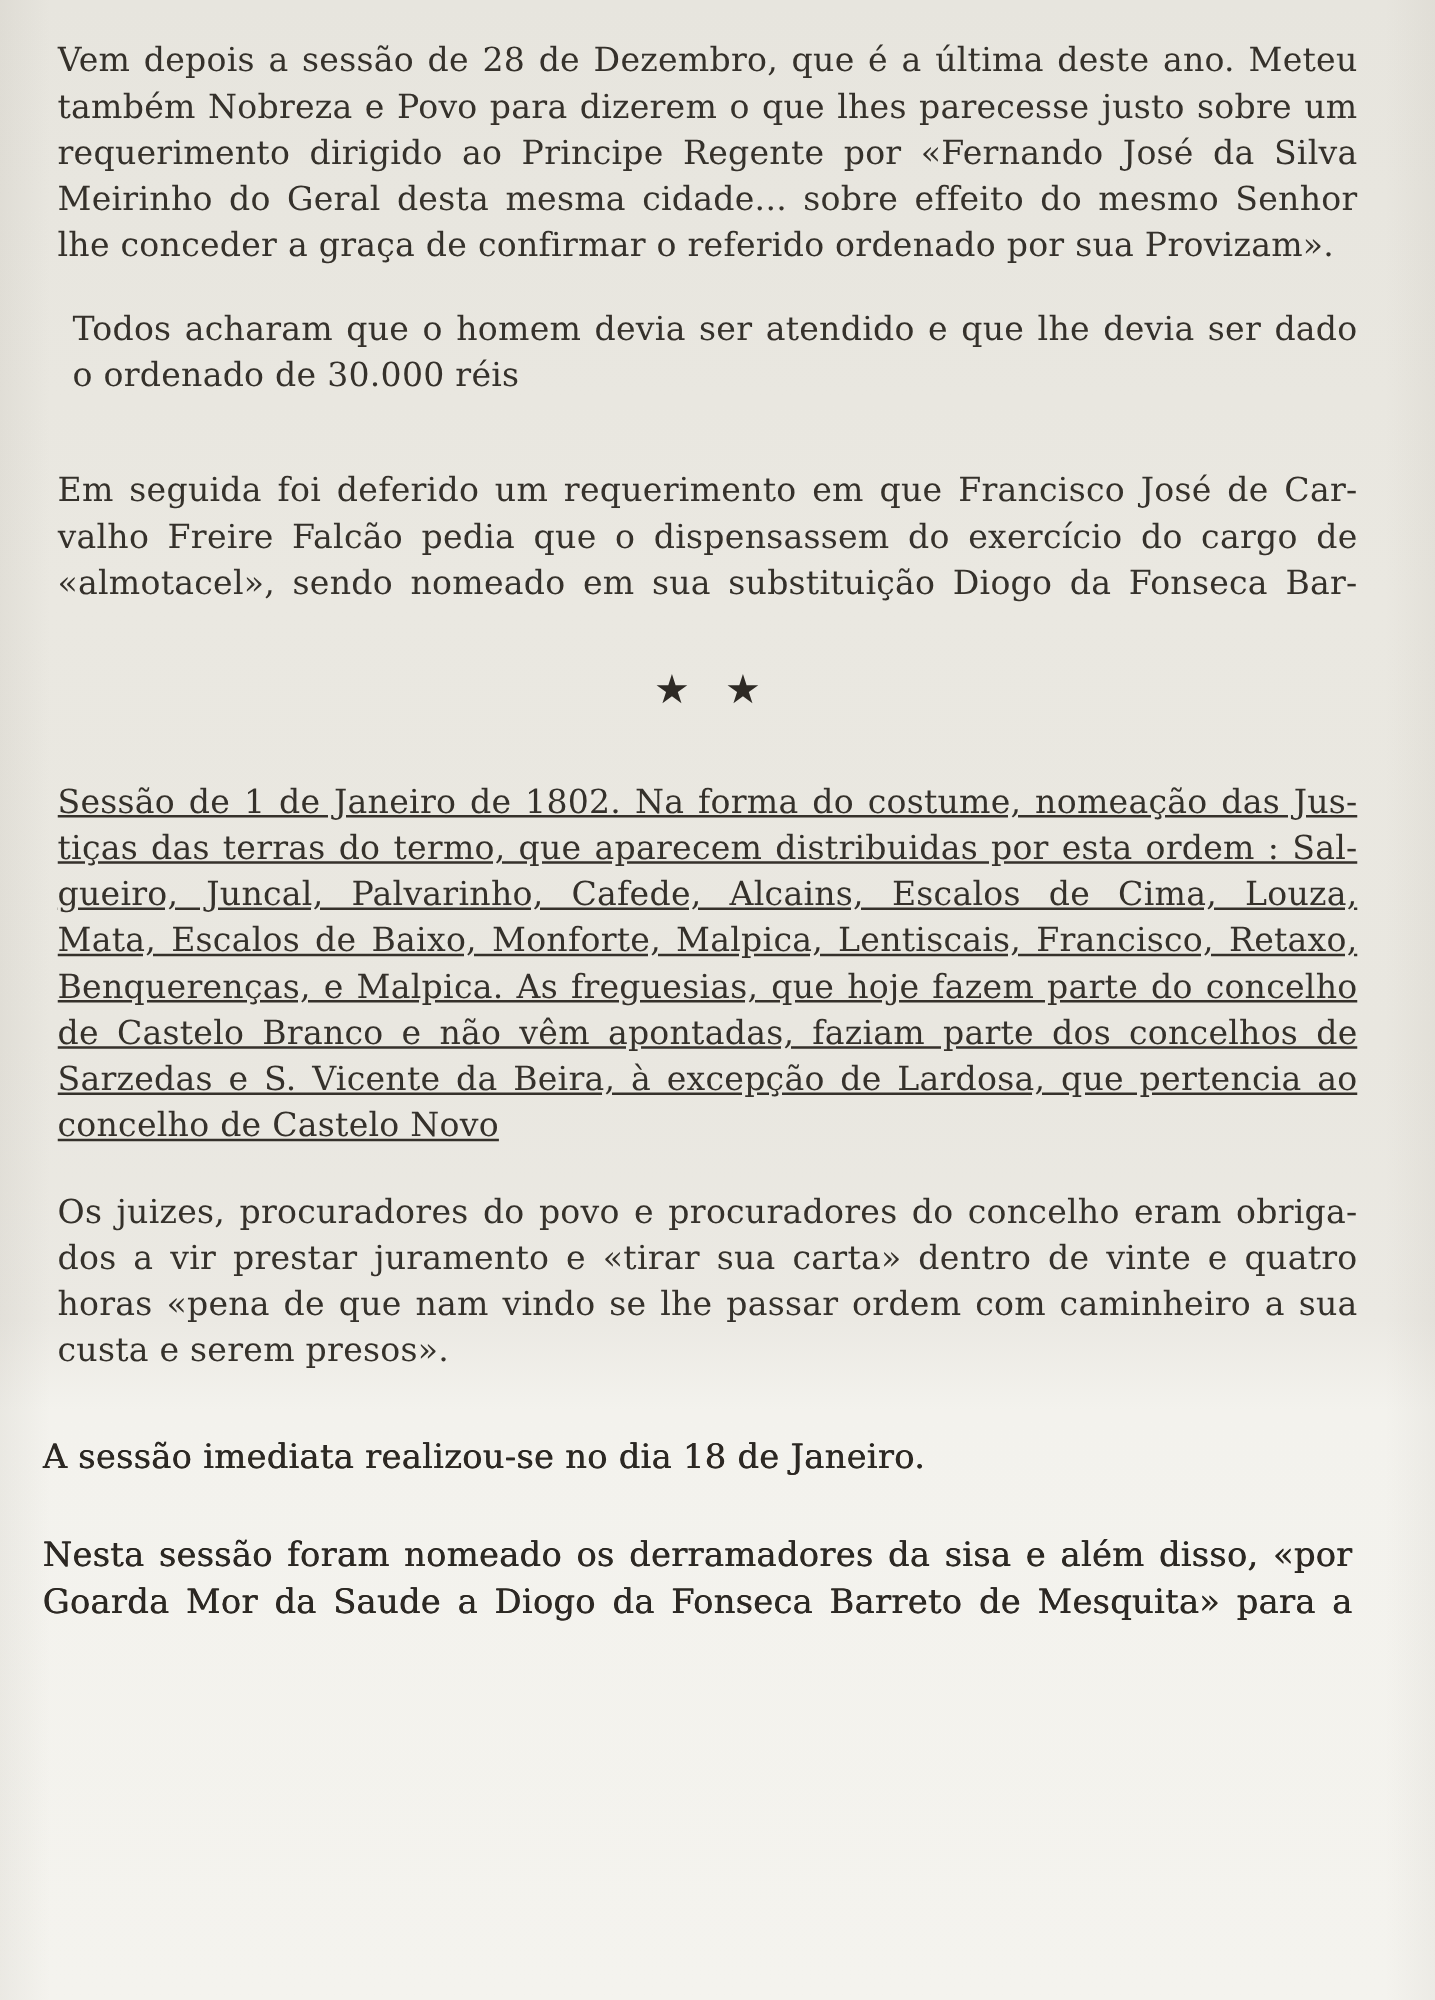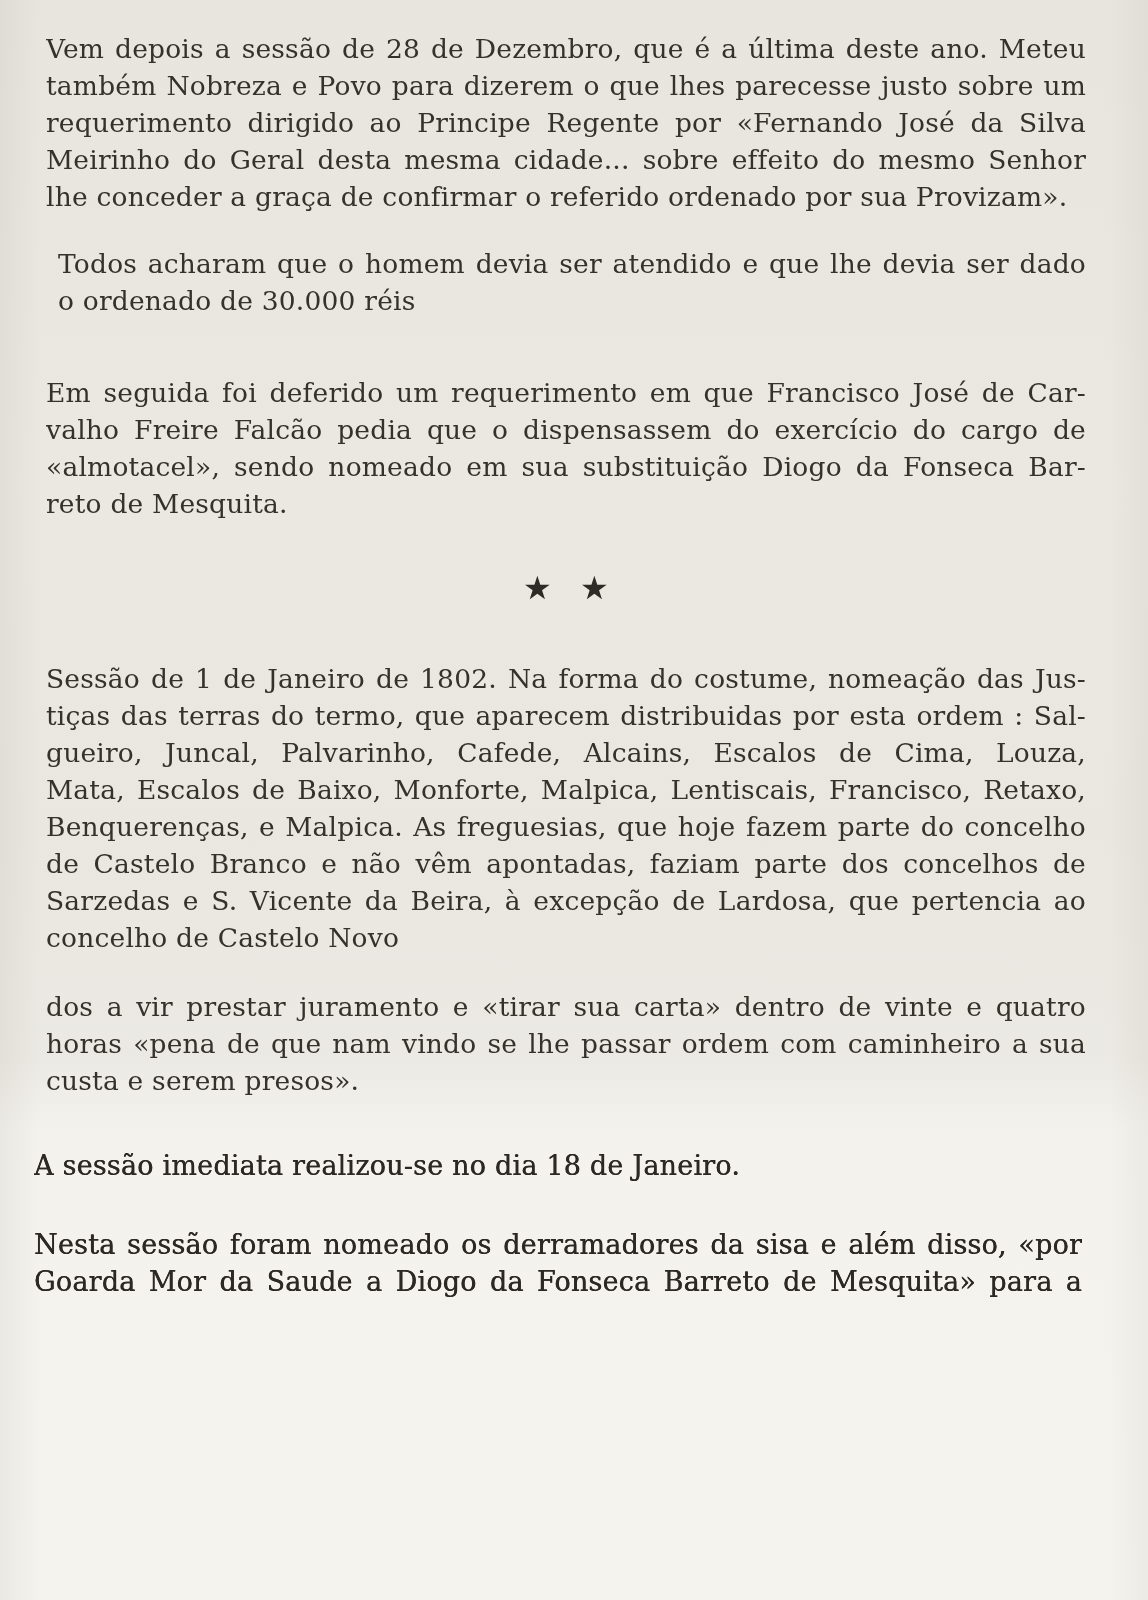--- a/index.html
+++ b/index.html
@@ -51,21 +51,21 @@
   .divider {
     margin-top: 46px;
     height: 40px;
     display: flex;
     justify-content: center;
     align-items: center;
     gap: 28px;
     font-size: 32px;
     color: #2e2a25;
   }
-  .p4 { margin-top: 52px; }
+  .p4 { margin-top: 52px; text-decoration: underline; }
   .p5 { margin-top: 32px; }
   .zone-b {
     padding-top: 48px;
     margin-left: -12px;
     margin-right: 4px;
     color: #2c2823;
     font-size: 27px;
     text-shadow: 0.35px 0 0 currentColor;
   }
   .p7 { margin-top: 42px; }
@@ -87,40 +87,40 @@
 
       <div class="para p2">
           <div class="line">Todos acharam que o homem devia ser atendido e que lhe devia ser dado</div>
           <div class="line last">o ordenado de 30.000 réis</div>
         </div>
 
       <div class="para p3">
           <div class="line">Em seguida foi deferido um requerimento em que Francisco José de Car-</div>
           <div class="line">valho Freire Falcão pedia que o dispensassem do exercício do cargo de</div>
           <div class="line">«almotacel», sendo nomeado em sua substituição Diogo da Fonseca Bar-</div>
-          <div class="line last">reto de Mesquita.</div>
         </div>
 
       <div class="divider">
         <span class="star">★</span>
         <span class="star">★</span>
       </div>
 
       <div class="para p4">
           <div class="line">Sessão de 1 de Janeiro de 1802. Na forma do costume, nomeação das Jus-</div>
           <div class="line">tiças das terras do termo, que aparecem distribuidas por esta ordem : Sal-</div>
           <div class="line">gueiro, Juncal, Palvarinho, Cafede, Alcains, Escalos de Cima, Louza,</div>
           <div class="line">Mata, Escalos de Baixo, Monforte, Malpica, Lentiscais, Francisco, Retaxo,</div>
           <div class="line">Benquerenças, e Malpica. As freguesias, que hoje fazem parte do concelho</div>
           <div class="line">de Castelo Branco e não vêm apontadas, faziam parte dos concelhos de</div>
           <div class="line">Sarzedas e S. Vicente da Beira, à excepção de Lardosa, que pertencia ao</div>
           <div class="line last">concelho de Castelo Novo</div>
         </div>
 
       <div class="para p5">
+          <div class="line">Os juizes, procuradores do povo e procuradores do concelho eram obriga-</div>
           <div class="line">dos a vir prestar juramento e «tirar sua carta» dentro de vinte e quatro</div>
           <div class="line">horas «pena de que nam vindo se lhe passar ordem com caminheiro a sua</div>
           <div class="line last">custa e serem presos».</div>
         </div>
 
       <div class="zone-b">
 
         <div class="para p6">
             <div class="line last">A sessão imediata realizou-se no dia 18 de Janeiro.</div>
           </div>

